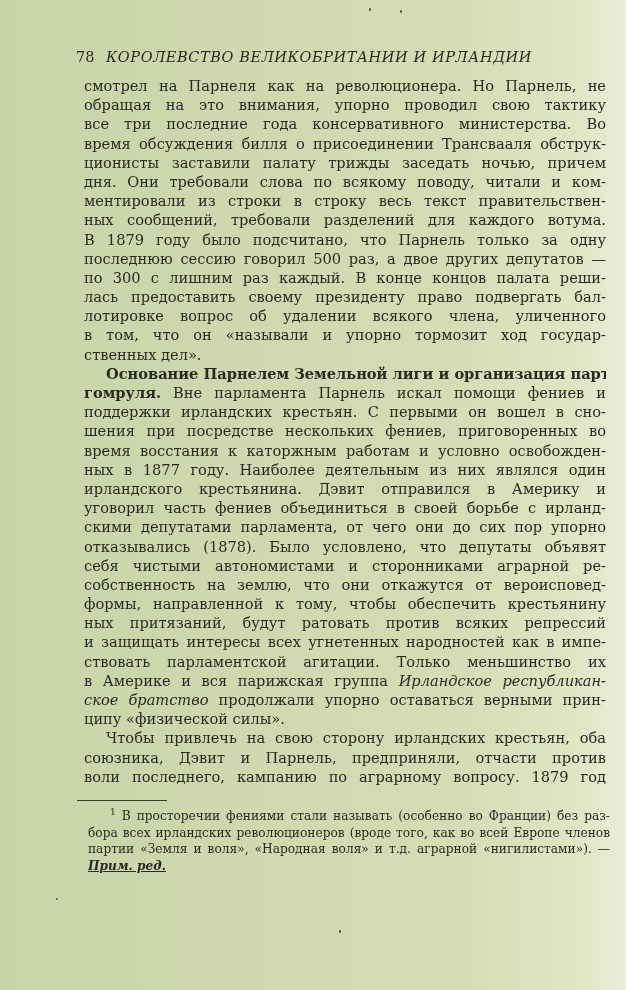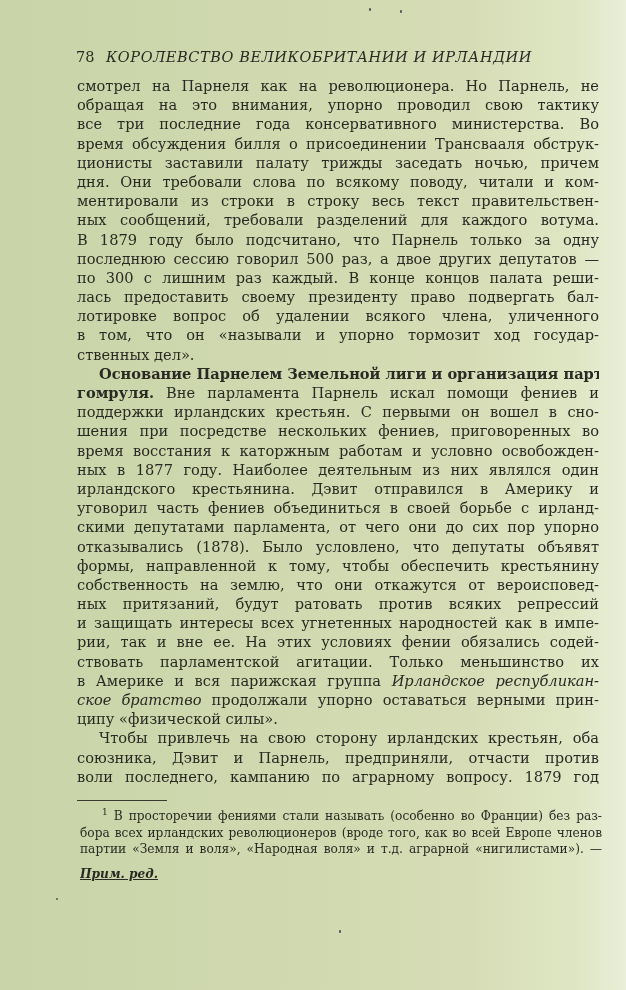--- a/index.html
+++ b/index.html
@@ -9,33 +9,33 @@
     font-family: "DejaVu Serif", "Liberation Serif", serif;
     color: #2a2a24;
   }
   .page { position: absolute; left: 76px; top: 46px; width: 522px; }
   .running-head {
     position: absolute; left: 0; top: 0; width: 522px; height: 22px;
     font-size: 14.5px; line-height: 22px; white-space: nowrap;
   }
   .running-head .pnum { display: inline-block; width: 30px; }
   .running-head .title { font-style: italic; letter-spacing: 0.6px; }
-  .body-text { position: absolute; left: 1px; top: 30px; width: 522px; }
+  .body-text { position: absolute; left: 8px; top: 30px; width: 522px; }
   .line {
     height: 19.2px; line-height: 19.2px; font-size: 14.6px;
     text-align: justify; text-align-last: justify; white-space: nowrap;
     overflow: hidden;
   }
   .line.last { text-align-last: left; }
   .line.indent { padding-left: 22px; }
   .b { font-weight: bold; }
-  .i { font-style: italic; margin-top: 8px; }
+  .i { font-style: italic; }
   sup { font-size: 9px; line-height: 0; }
   .fn-rule { position: absolute; left: 1px; top: 754px; width: 90px; height: 1px; background: #3a3a30; }
-  .footnotes { position: absolute; left: 4px; top: 762px; width: 522px; }
+  .footnotes { position: absolute; left: 12px; top: 762px; width: 522px; }
   .fline {
     height: 16.5px; line-height: 16.5px; font-size: 12.2px;
     text-align: justify; text-align-last: justify; white-space: nowrap; overflow: hidden;
   }
   .fline.indent { padding-left: 22px; }
   .fline.last { text-align-last: left; text-decoration: underline; }
   .speck { position: absolute; width: 2px; height: 3px; background: #555; border-radius: 1px; }
 </style>
 </head>
 <body>
@@ -65,25 +65,25 @@
     <div class="line indent"><span class="b">Основание Парнелем Земельной лиги и организация партии</span></div>
     <div class="line"><span class="b">гомруля.</span><span> Вне парламента Парнель искал помощи фениев и</span></div>
     <div class="line">поддержки ирландских крестьян. С первыми он вошел в сно-</div>
     <div class="line">шения при посредстве нескольких фениев, приговоренных во</div>
     <div class="line">время восстания к каторжным работам и условно освобожден-</div>
     <div class="line">ных в 1877 году. Наиболее деятельным из них являлся один</div>
     <div class="line">ирландского крестьянина. Дэвит отправился в Америку и</div>
     <div class="line">уговорил часть фениев объединиться в своей борьбе с ирланд-</div>
     <div class="line">скими депутатами парламента, от чего они до сих пор упорно</div>
     <div class="line">отказывались (1878). Было условлено, что депутаты объявят</div>
+    <div class="line">себя чистыми автономистами и сторонниками аграрной ре-</div>
+    <div class="line">собственность на землю, что они откажутся от вероисповед-</div>
     <div class="line">формы, направленной к тому, чтобы обеспечить крестьянину</div>
-    <div class="line">собственность на землю, что они откажутся от вероисповед-</div>
     <div class="line">ных притязаний, будут ратовать против всяких репрессий</div>
     <div class="line">и защищать интересы всех угнетенных народностей как в импе-</div>
-    <div class="line">рии, так и вне ее. На этих условиях фении обязались содей-</div>
     <div class="line">ствовать парламентской агитации. Только меньшинство их</div>
     <div class="line"><span>в Америке и вся парижская группа</span> <span class="i">Ирландское республикан-</span></div>
     <div class="line"><span class="i">ское братство</span><span> продолжали упорно оставаться верными прин-</span></div>
     <div class="line last">ципу «физической силы».</div>
 
     <div class="line indent">Чтобы привлечь на свою сторону ирландских крестьян, оба</div>
     <div class="line">союзника, Дэвит и Парнель, предприняли, отчасти против</div>
     <div class="line">воли последнего, кампанию по аграрному вопросу. 1879 год</div>
   </div>
 

